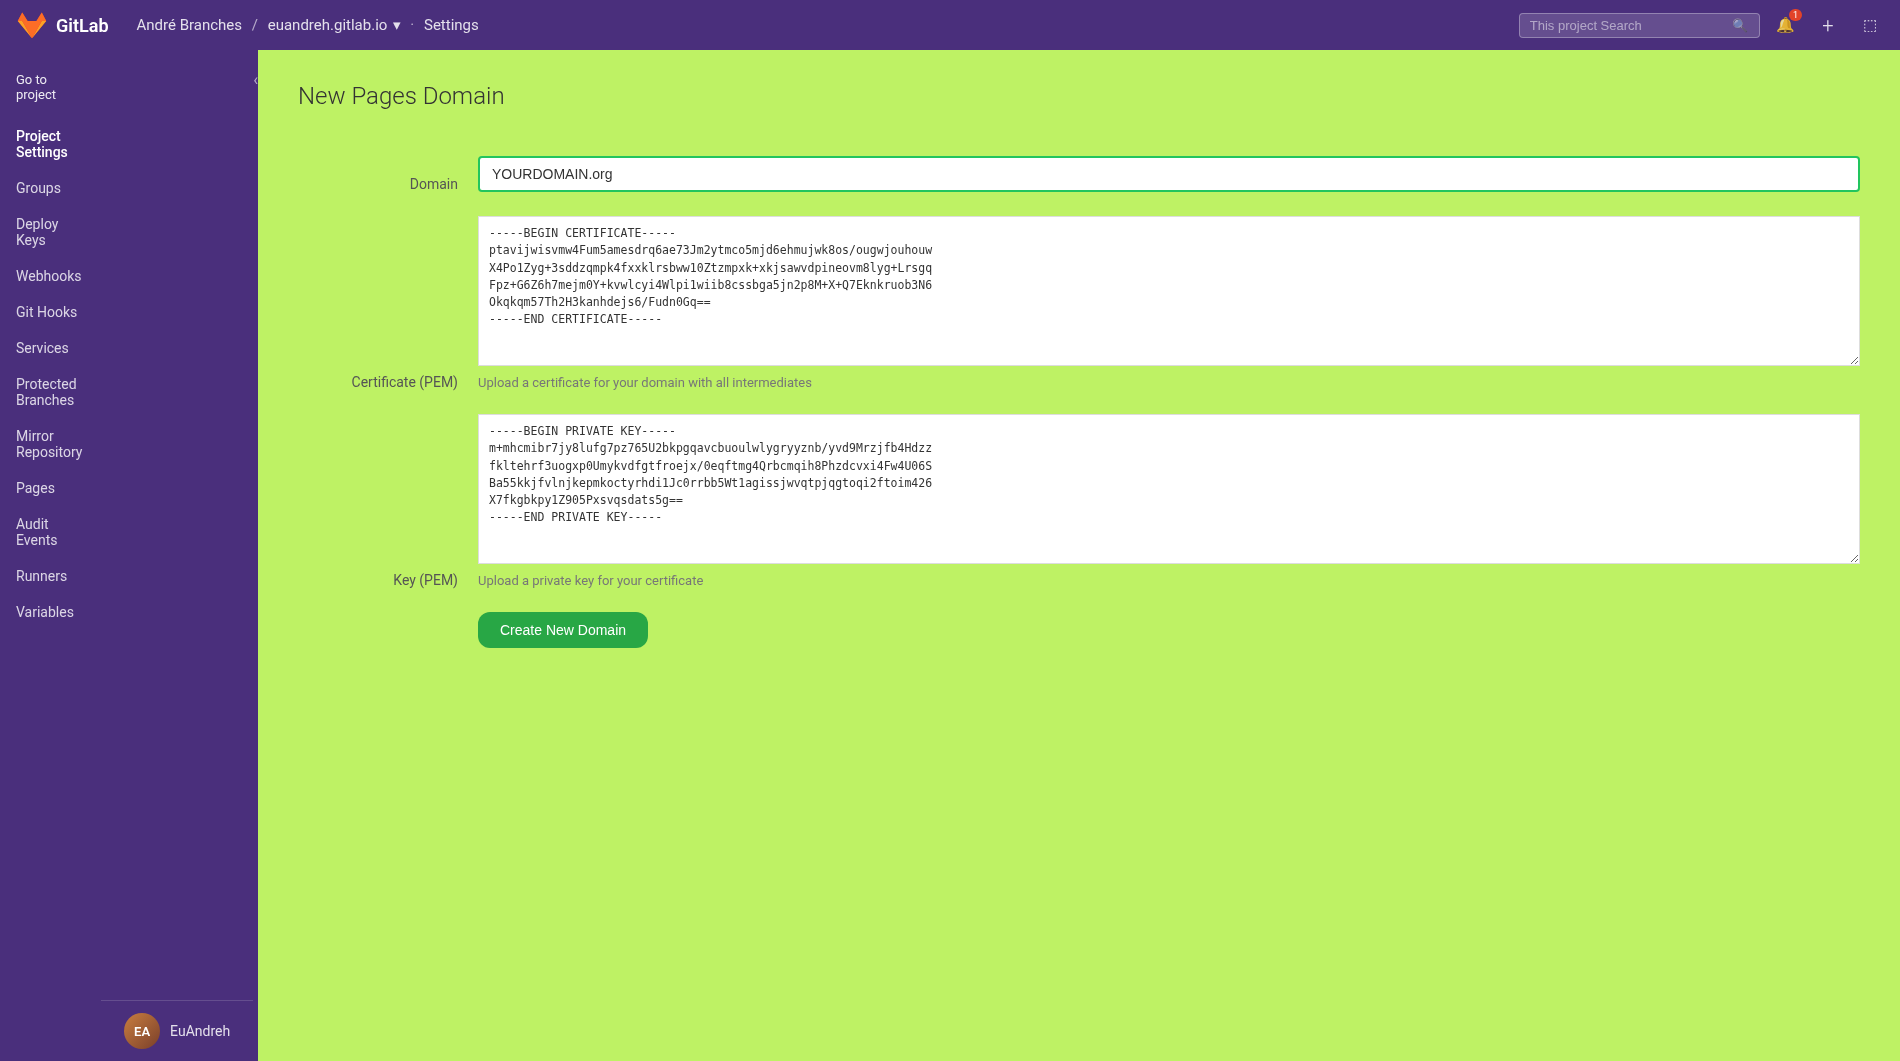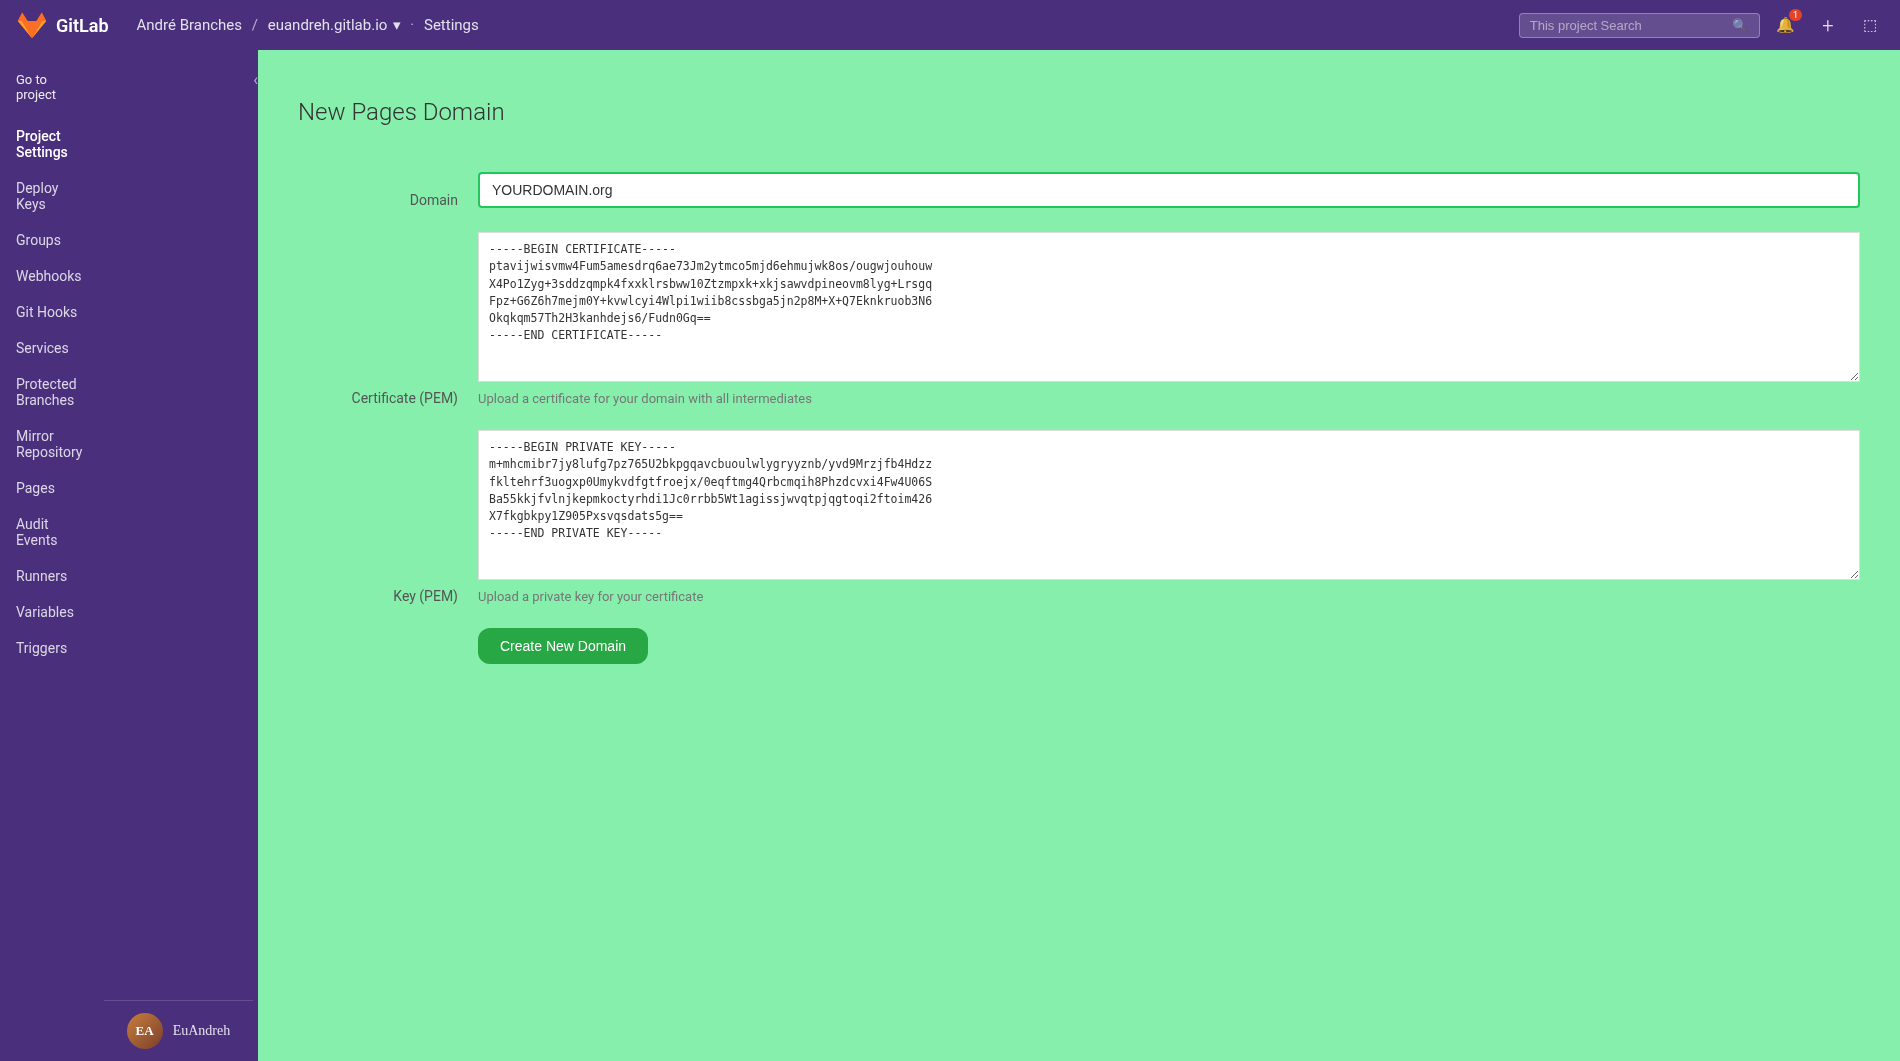--- a/index.html
+++ b/index.html
@@ -115,21 +115,20 @@
     .sidebar-item.active { color: white; font-weight: 500; }
     .sidebar-user {
       margin-top: auto;
       padding: 12px 23px;
       display: flex;
       align-items: center;
       gap: 10px;
       color: rgba(255,255,255,0.85);
       border-top: 1px solid rgba(255,255,255,0.15);
       cursor: pointer;
-      font-family: Liberation Serif, serif;
     }
     .sidebar-avatar {
       width: 36px;
       height: 36px;
       border-radius: 50%;
       background: #ccc;
       overflow: hidden;
       flex-shrink: 0;
     }
     .sidebar-avatar-img {
@@ -149,22 +148,22 @@
       padding: 10px 0;
       color: rgba(255,255,255,0.6);
       cursor: pointer;
       font-size: 16px;
     }
 
     
     .main-content {
       flex: 1;
       overflow-y: auto;
-      padding: 48px 40px;
-      background: #86efac;
+      padding: 32px 40px;
+      background: #bef264;
     }
     .page-title {
       font-size: 24px;
       font-weight: 300;
       color: #333;
       margin-bottom: 30px;
       padding-bottom: 16px;
     }
 
     
@@ -267,26 +266,26 @@
 
   <div class="sidebar">
     <div class="sidebar-menu">
       <div class="sidebar-item" style="color:rgba(255,255,255,0.9);font-size:13px;padding:12px 16px 16px;">
         <span>Go to project</span>
       </div>
       <div class="sidebar-item active">
         <span>Project Settings</span>
       </div>
       <div class="sidebar-item">
+        <span>Groups</span>
+      </div>
+      <div class="sidebar-item">
         <span>Deploy Keys</span>
       </div>
       <div class="sidebar-item">
-        <span>Groups</span>
-      </div>
-      <div class="sidebar-item">
         <span>Webhooks</span>
       </div>
       <div class="sidebar-item">
         <span>Git Hooks</span>
       </div>
       <div class="sidebar-item">
         <span>Services</span>
       </div>
       <div class="sidebar-item">
         <span>Protected Branches</span>
@@ -298,23 +297,20 @@
         <span>Pages</span>
       </div>
       <div class="sidebar-item">
         <span>Audit Events</span>
       </div>
       <div class="sidebar-item">
         <span>Runners</span>
       </div>
       <div class="sidebar-item">
         <span>Variables</span>
-      </div>
-      <div class="sidebar-item">
-        <span>Triggers</span>
       </div>
     </div>
 
     <div style="flex:1;"></div>
 
     <div class="sidebar-user">
       <div class="sidebar-avatar">
         <div class="sidebar-avatar-img">EA</div>
       </div>
       <span>EuAndreh</span>

